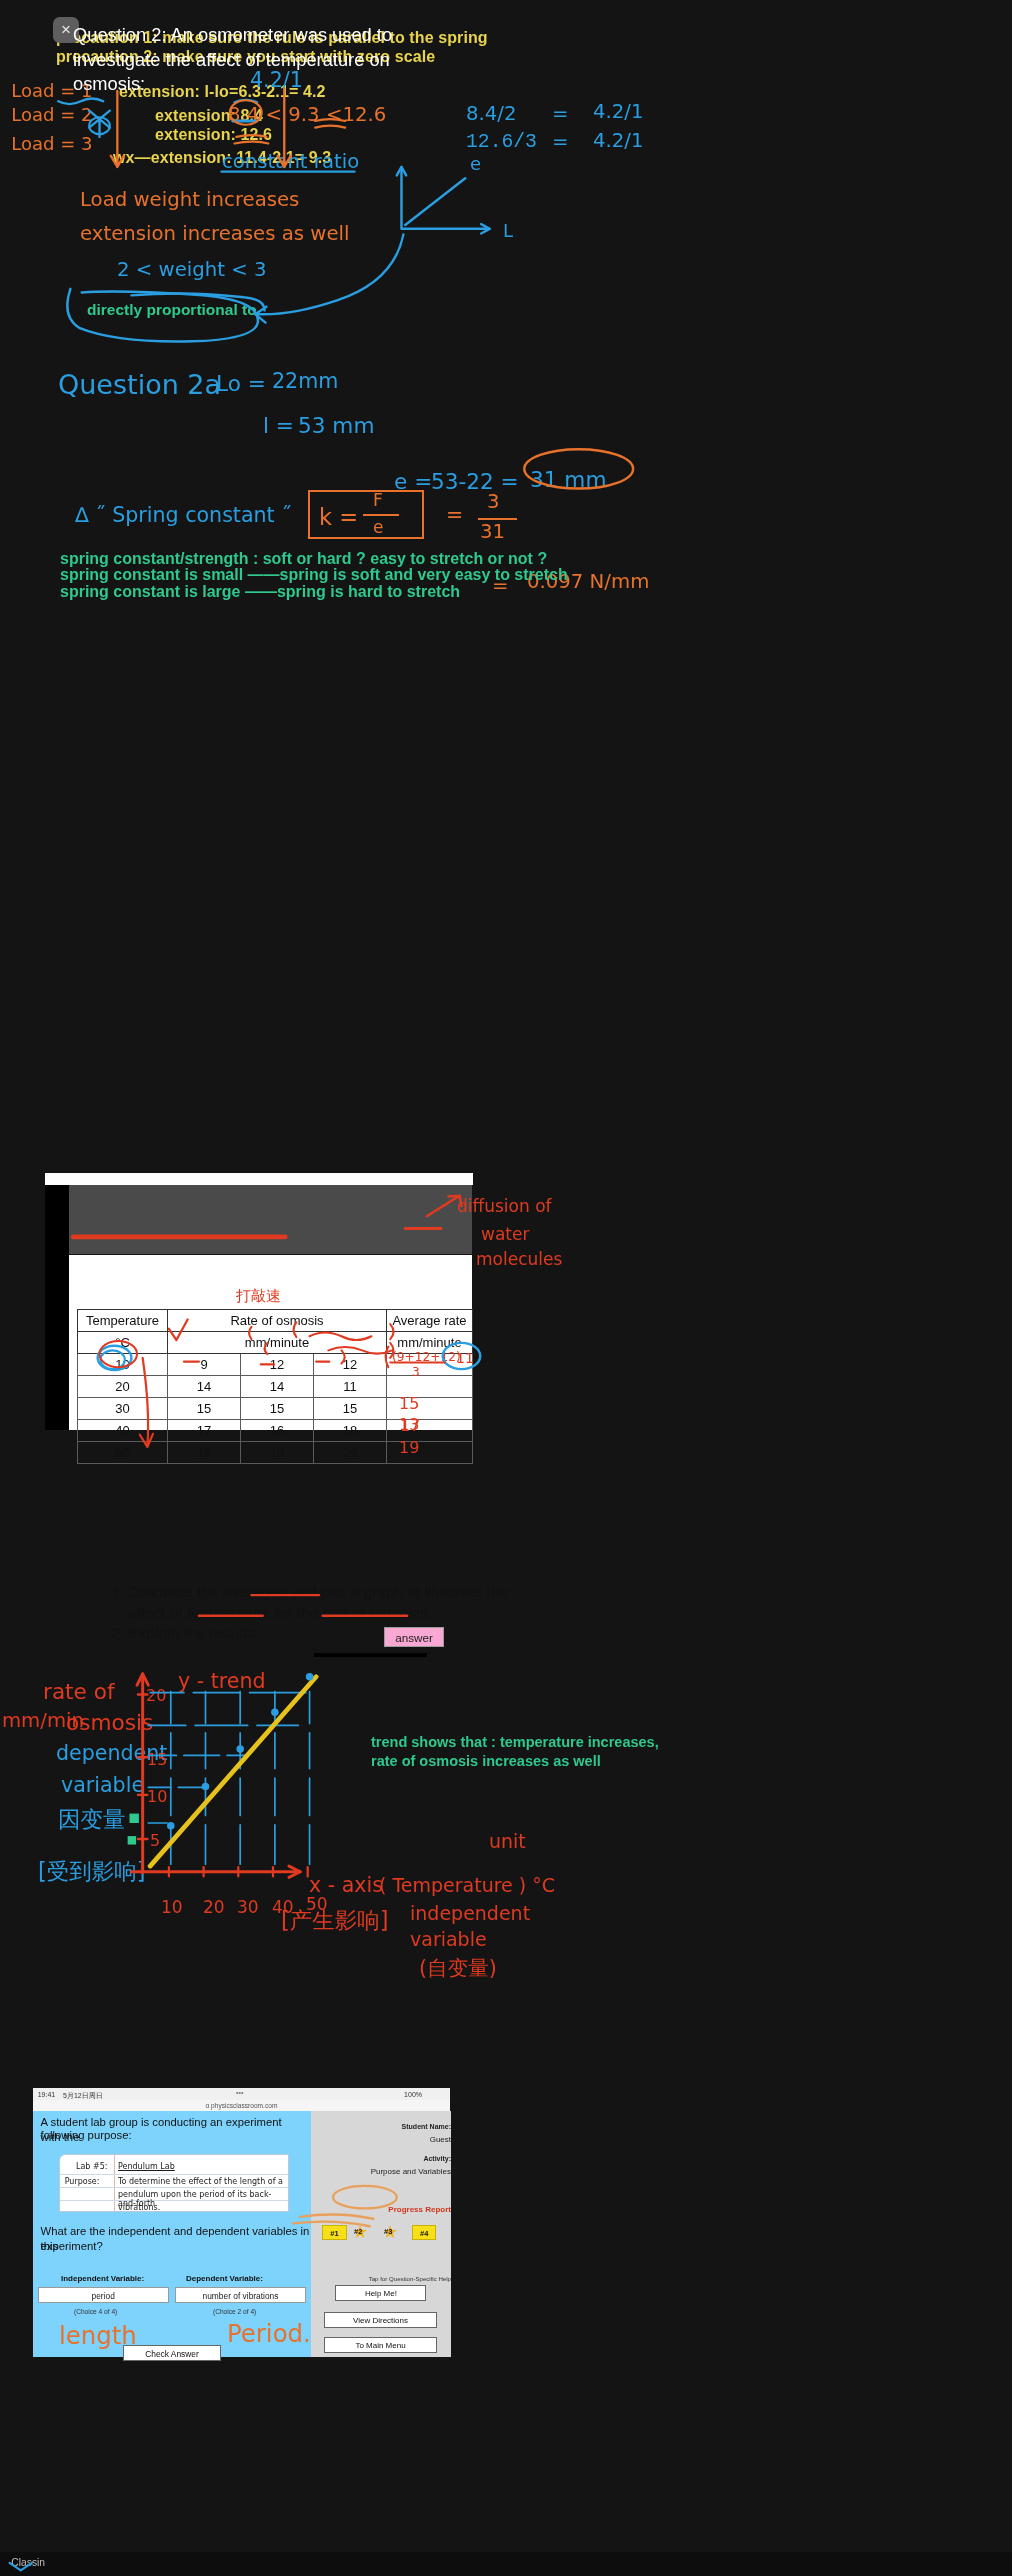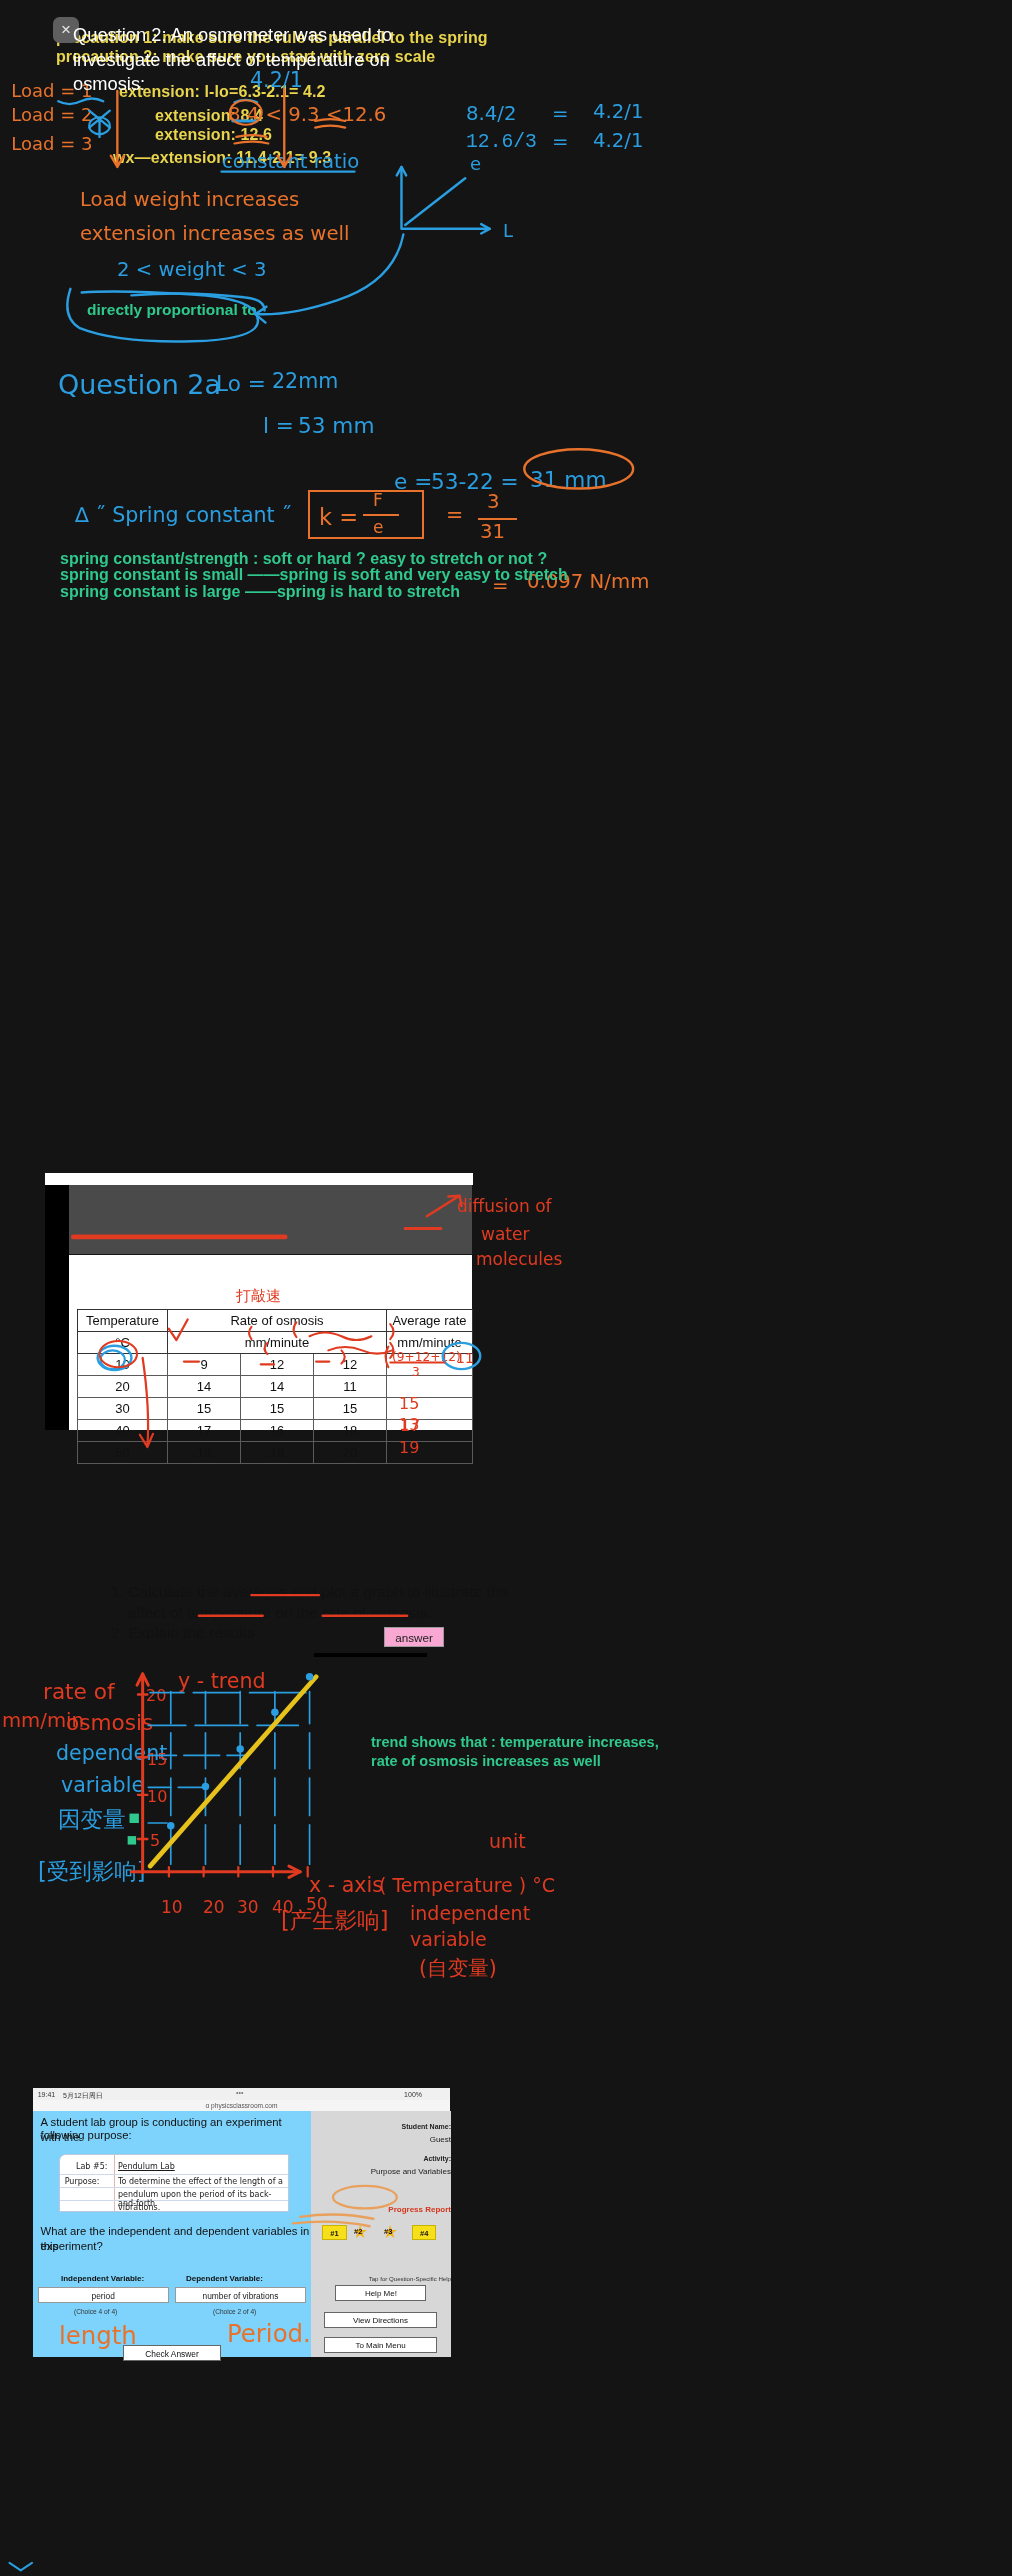--- a/index.html
+++ b/index.html
@@ -318,20 +318,23 @@
       <div class="rt" style="top:164px; font-size:6.1px; color:#333;">Tap for Question-Specific Help</div>
       <div class="rbtn" style="top:174px;">Help Me!</div>
       <div class="rbtn wide" style="top:201px;">View Directions</div>
       <div class="rbtn wide" style="top:226px;">To Main Menu</div>
     </div>
   </div>
 
   <div class="abs hw hw-o" style="left:59px; top:2321px; font-size:24.4px;">length</div>
   <div class="abs hw hw-o" style="left:227px; top:2319px; font-size:24.4px;">Period.</div>
 
+  <div class="taskbar">
+    <span class="tb-item">Classin</span>
+  </div>
 
   <svg class="ink" viewBox="0 0 1080 2747">
     <g fill="none" stroke-linecap="round" stroke-linejoin="round">
 
       <path d="M62 108 q12 6 24 0 q12 -6 24 0" stroke="#2a9ee0" stroke-width="2.5"></path>
       <path d="M125 97 L125 178 M125 178 l-7 -12 M125 178 l7 -12" stroke="#e8722c" stroke-width="2.5"></path>
       <path d="M303 95 L303 178 M303 178 l-7 -12 M303 178 l7 -12" stroke="#e8722c" stroke-width="2.5"></path>
 
       <path d="M95 118 l22 18 M117 118 l-22 18 M106 130 l0 16" stroke="#2a9ee0" stroke-width="2.5"></path>
       <ellipse cx="106" cy="134" rx="11" ry="9" stroke="#2a9ee0" stroke-width="2.2"></ellipse>

